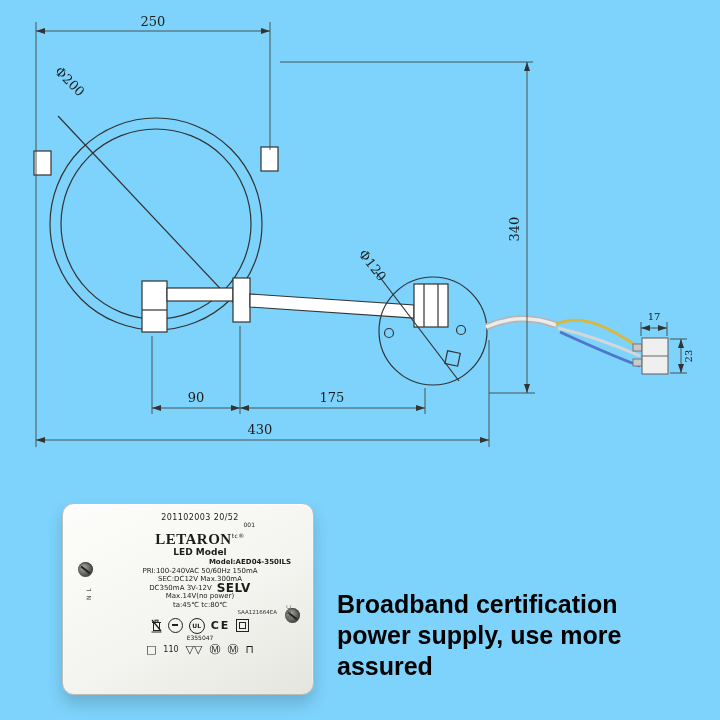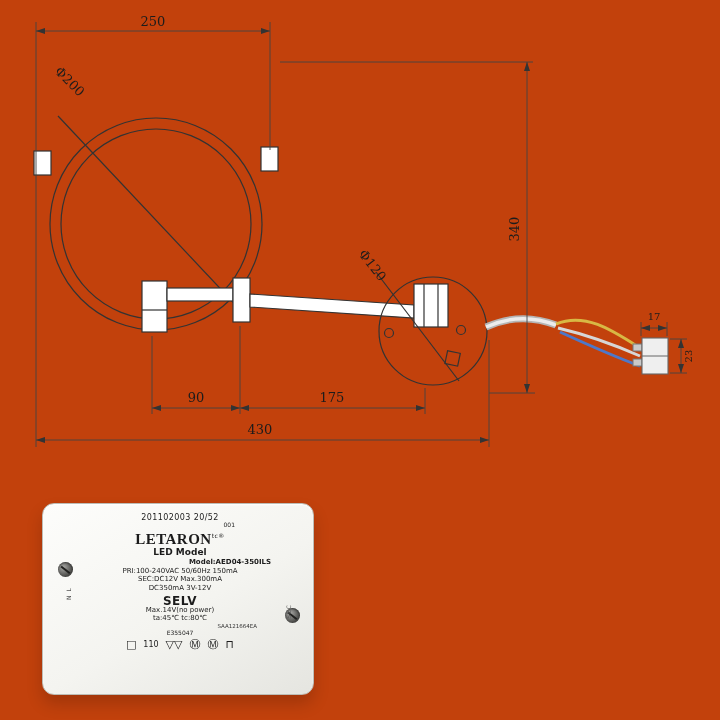--- a/index.html
+++ b/index.html
@@ -1,26 +1,26 @@
 <!DOCTYPE html>
 <html><head>
 <meta charset="utf-8">
 <style>
   html,body{margin:0;padding:0;background:#fff;}
-  .page{position:relative;width:720px;height:720px;background:#c2410c;overflow:hidden;
+  .page{position:relative;width:720px;height:720px;background:#7dd3fc;overflow:hidden;
         font-family:"DejaVu Sans",sans-serif;}
   svg.drawing{position:absolute;left:0;top:0;}
   .dim{font-family:"DejaVu Serif",serif;font-size:13px;fill:#1c1c1c;stroke:none;}
   .dim-sm{font-size:10px;}
 
   
   .driver-photo{position:absolute;left:42px;top:503px;width:272px;height:192px;}
   .driver-body{position:absolute;inset:0;border-radius:12px;border:1px solid #bdbdb6;
     background:linear-gradient(150deg,#fdfdfb 0%,#f4f4f0 55%,#e5e5e0 100%);
-    box-shadow:0 9px 16px rgba(0,0,0,.17), inset 0 1px 2px #ffffff;}
+    box-shadow:0 9px 16px rgba(0,0,0,.17), inset 0 1px 2px #ffffff;margin-left:20px;}
   .screw{position:absolute;width:15px;height:15px;border-radius:50%;
     background:radial-gradient(circle at 35% 35%, #a9a9a6, #474744 70%);
     box-shadow:inset 0 1px 2px rgba(0,0,0,.5);}
   .screw::after{content:"";position:absolute;left:12%;top:44%;width:76%;height:12%;
     background:#20201e;transform:rotate(38deg);}
   .screw-left{left:15px;top:58px;}
   .screw-right{right:13px;top:104px;}
   .side-marking{position:absolute;font-size:6px;color:#555;letter-spacing:1px;white-space:nowrap;}
   .side-left{left:22px;top:96px;transform:rotate(-90deg);transform-origin:left top;}
   .side-right{right:28px;top:100px;transform:rotate(-90deg);transform-origin:right top;}
@@ -28,21 +28,21 @@
   .driver-label{position:absolute;left:46px;top:7px;width:182px;height:178px;text-align:center;
     color:#1b1b1b;}
   .lbl-serial{font-size:8px;letter-spacing:.4px;line-height:9px;margin-top:2px;}
   .lbl-serial-sub{font-size:6px;line-height:6px;text-align:right;padding-right:36px;}
   .lbl-brand{font-family:"Liberation Serif",serif;font-weight:bold;font-size:15px;
     letter-spacing:.5px;line-height:16px;}
   .lbl-brand sup{font-size:6px;font-family:"DejaVu Sans",sans-serif;font-weight:normal;}
   .lbl-product{font-size:9px;font-weight:bold;line-height:11px;}
   .lbl-line{font-size:7px;line-height:8.5px;}
   .lbl-model{font-weight:bold;text-align:right;}
-  .lbl-output{display:flex;justify-content:center;align-items:center;gap:5px;flex-direction:column;}
+  .lbl-output{display:flex;justify-content:center;align-items:center;gap:5px;}
   .selv{font-size:12px;font-weight:bold;letter-spacing:.5px;text-align:right;}
   .lbl-saa{font-size:5.5px;line-height:6px;text-align:right;padding-right:14px;color:#333;}
   .cert-row{display:flex;align-items:center;justify-content:center;gap:6px;height:17px;margin-top:2px;}
   .icon-tuv{display:inline-block;width:13px;height:13px;border:1px solid #222;border-radius:50%;position:relative;}
   .icon-tuv::after{content:"";position:absolute;left:3px;top:5px;width:6px;height:2px;background:#222;}
   .icon-ul{display:inline-block;width:14px;height:14px;border:1px solid #222;border-radius:50%;
     font-size:6px;font-weight:bold;line-height:13px;text-align:center;}
   .icon-ul i{font-style:normal;}
   .ce{font-size:11px;font-weight:bold;letter-spacing:2px;font-family:"DejaVu Sans",sans-serif;}
   .icon-class2{display:inline-block;width:11px;height:11px;border:1px solid #222;position:relative;}
@@ -162,28 +162,47 @@
         <div class="lbl-line">PRI:100-240VAC 50/60Hz 150mA</div>
         <div class="lbl-line">SEC:DC12V Max.300mA</div>
         <div class="lbl-line lbl-output">
           <span>DC350mA 3V-12V</span>
           <span class="selv">SELV</span>
         </div>
         <div class="lbl-line">Max.14V(no power)</div>
         <div class="lbl-line">ta:45℃ tc:80℃</div>
         <div class="lbl-saa">SAA121664EA</div>
 
+        <div class="cert-row">
+          <svg width="11" height="14" viewBox="0 0 11 14">
+            <rect x="2.5" y="3.5" width="6" height="8" fill="none" stroke="#222" stroke-width="1"></rect>
+            <line x1="1" y1="3.5" x2="10" y2="3.5" stroke="#222" stroke-width="1"></line>
+            <rect x="4" y="1.2" width="3" height="2" fill="none" stroke="#222" stroke-width="1"></rect>
+            <line x1="0.5" y1="13" x2="10.5" y2="13" stroke="#222" stroke-width="1"></line>
+            <line x1="1" y1="1" x2="10" y2="12" stroke="#222" stroke-width="1.3"></line>
+          </svg>
+          <span class="icon-tuv"></span>
+          <span class="icon-ul"><i>UL</i></span>
+          <span class="ce">CE</span>
+          <span class="icon-class2">
+              <span></span>
+            </span>
+        </div>
         <div class="lbl-ul">E355047</div>
 
         <div class="bottom-row">
           <span>□</span>
           <span class="num">110</span>
           <span>▽▽</span>
           <span>Ⓜ</span>
           <span>Ⓜ</span>
           <span>⊓</span>
         </div>
       </div>
     </div>
   </div>
 
+  <div class="caption">
+    <div>Broadband certification</div>
+    <div>power supply, use more assured</div>
+  </div>
 
 </div>
 
 </body></html>

